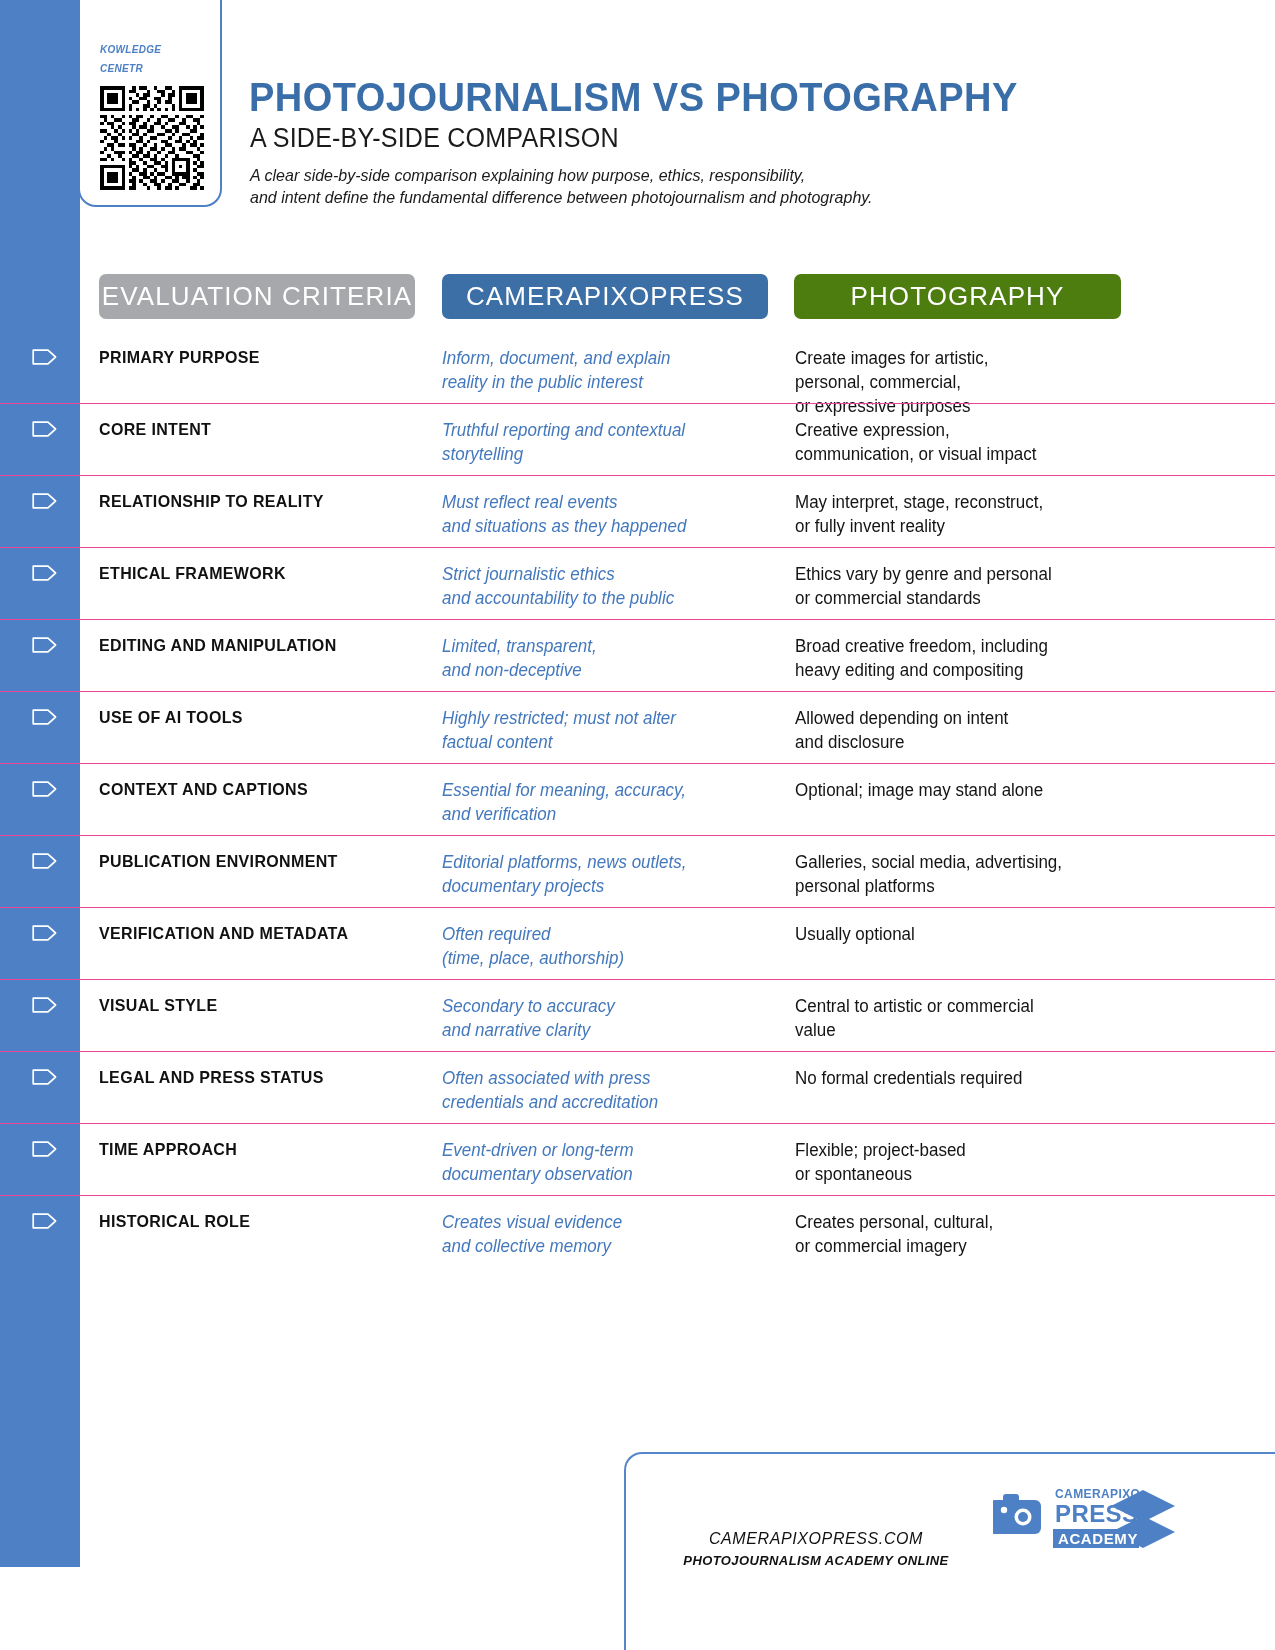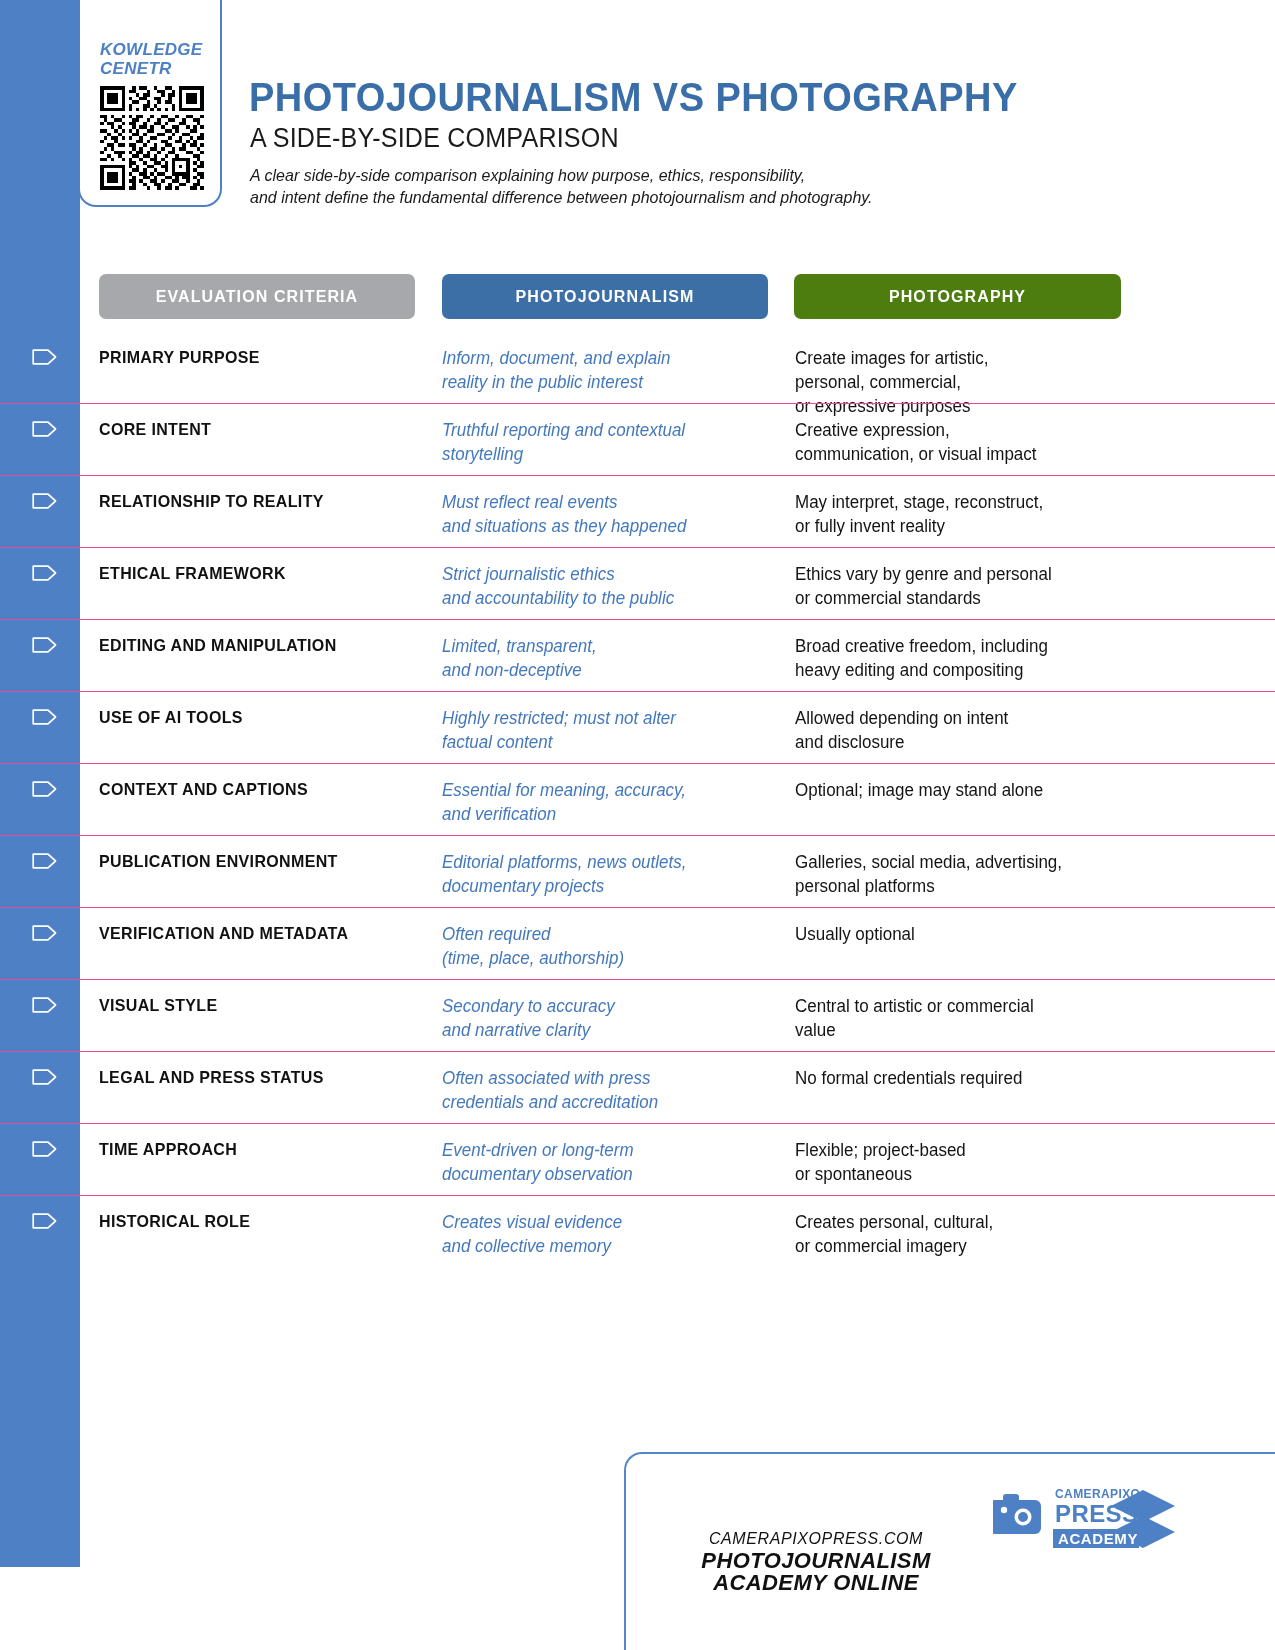--- a/index.html
+++ b/index.html
@@ -43,21 +43,21 @@
     border-radius: 0 0 18px 18px;
     box-sizing: border-box;
   }
   #qr-brand {
     position: absolute;
     left: 20px;
     top: 52px;
     font-family: "Liberation Sans", sans-serif;
     font-style: italic;
     font-weight: 700;
-    font-size: 17px;
+    font-size: 10px;
     line-height: 19px;
     color: #4d80c4;
     letter-spacing: 0.3px;
     white-space: pre-line;
   }
   #qr-code {
     position: absolute;
     left: 20px;
     top: 98px;
     width: 104px;
@@ -120,22 +120,22 @@
   }
   .pill {
     position: absolute;
     top: 0;
     height: 45px;
     border-radius: 7px;
     display: flex;
     align-items: center;
     justify-content: center;
     font-family: "Liberation Sans Narrow", "Liberation Sans", sans-serif;
-    font-weight: 700;
-    font-size: 16px;
+    font-weight: 400;
+    font-size: 26px;
     letter-spacing: 1.1px;
     color: #ffffff;
     box-sizing: border-box;
   }
   #pill-criteria { left: 0;   width: 316px; background: #a6a8ab; }
   #pill-pj       { left: 343px; width: 326px; background: #3c6fa5; }
   #pill-photo    { left: 695px; width: 327px; background: #4d7c0f; }
 
   
   #table {
@@ -239,21 +239,21 @@
     font-style: italic;
     font-weight: 400;
     font-size: 16px;
     letter-spacing: 0.6px;
     line-height: 22px;
     margin-top: 44px;
   }
   #footer-tag {
     font-style: italic;
     font-weight: 700;
-    font-size: 22px;
+    font-size: 13px;
     letter-spacing: 0.4px;
     line-height: 22px;
   }
   #logo {
     position: absolute;
     left: 993px;
     top: 1482px;
     width: 185px;
     height: 68px;
   }
@@ -499,21 +499,21 @@
     </svg>
   </div>
 
   <div id="title">PHOTOJOURNALISM VS PHOTOGRAPHY</div>
   <div id="subtitle">A SIDE-BY-SIDE COMPARISON</div>
   <div id="lead">A clear side-by-side comparison explaining how purpose, ethics, responsibility,
 and intent define the fundamental difference between photojournalism and photography.</div>
 
   <div id="pill-row">
     <div class="pill" id="pill-criteria">EVALUATION CRITERIA</div>
-    <div class="pill" id="pill-pj">PHOTOJOURNALISM</div>
+    <div class="pill" id="pill-pj">CAMERAPIXOPRESS</div>
     <div class="pill" id="pill-photo">PHOTOGRAPHY</div>
   </div>
 
   <div id="table">
       <div class="row">
         <div class="marker"><svg viewBox="0 0 25 16">
             <path d="M1.2 1.2 H16 L23.6 8 L16 14.8 H1.2 Z" fill="none" stroke="#ffffff" stroke-width="1.7" stroke-linejoin="round"></path>
           </svg></div>
         <div class="cells">
           <div class="c-crit">PRIMARY PURPOSE</div>

